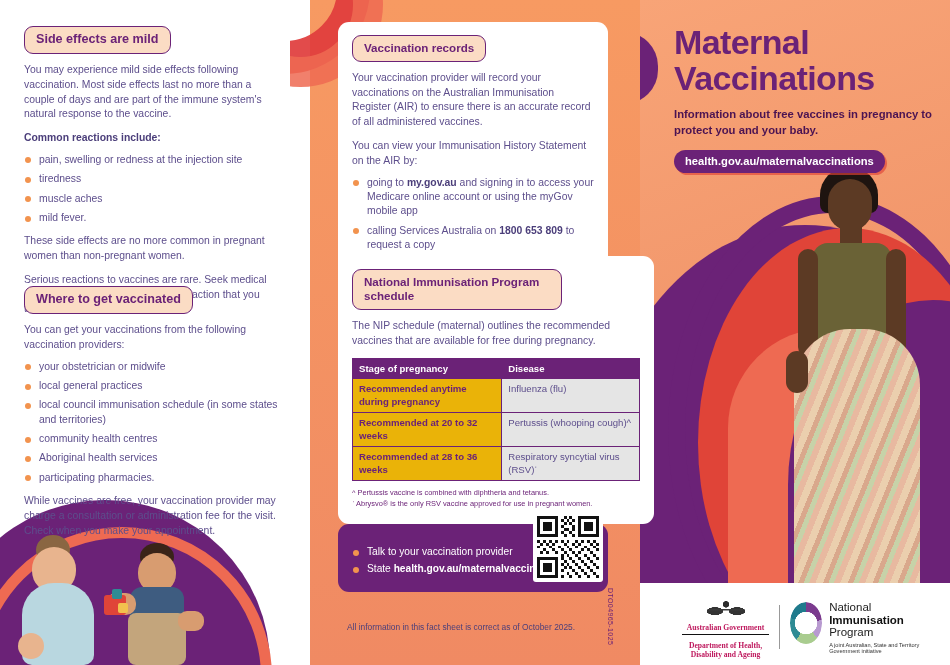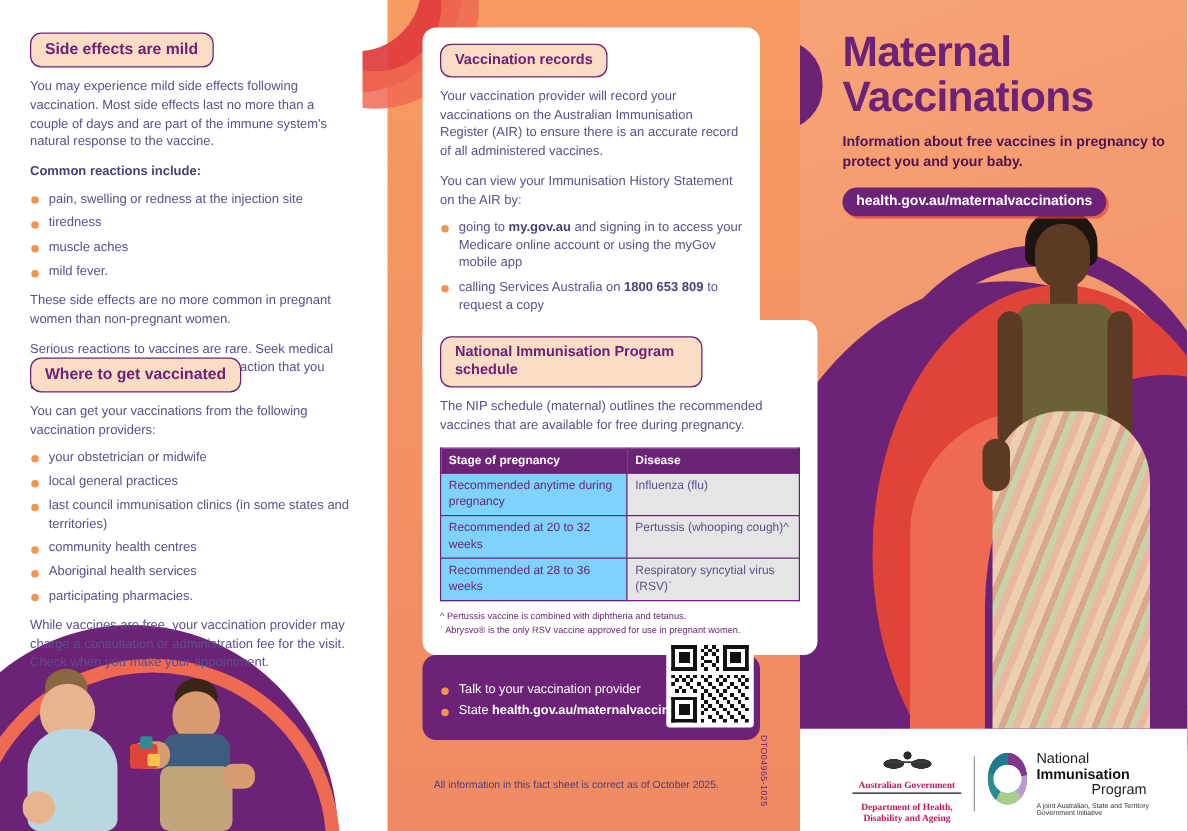--- a/index.html
+++ b/index.html
@@ -139,21 +139,21 @@
   
   table.nip { width: 100%; border-collapse: collapse; margin-top: 10px; }
   table.nip th {
     background: #6B2277; color: #ffffff; font-size: 9.6px; font-weight: bold;
     text-align: left; padding: 4px 6px; border: 1px solid #6B2277;
   }
   table.nip td {
     font-size: 9.6px; padding: 4px 6px; border: 1px solid #6B2277;
     vertical-align: top; line-height: 1.3;
   }
-  table.nip td.stage { background: #7dd3fc; color: #6B2277; font-weight: normal; width: 52%; }
+  table.nip td.stage { background: #eab308; color: #6B2277; font-weight: bold; width: 52%; }
   table.nip td.dis { background: #e5e5e5; color: #5D4E8C; }
   .footnotes { margin-top: 7px; color: #6B2277; font-size: 7.4px; line-height: 1.45; }
 
   
   .moreinfo {
     position: absolute; left: 338px; top: 524px; width: 270px;
     background: #6B2277; border-radius: 11px; padding: 12px 14px 13px; z-index: 9;
   }
   .moreinfo .badge-head {
     background: transparent; border: 1.6px solid #ffffff; color: #ffffff;
@@ -195,21 +195,21 @@
   .logo-div { width: 1px; height: 44px; background: #999; margin: 0 10px; }
   .logo-nip { display: flex; align-items: flex-start; }
   .nip-ring { width: 42px; height: 42px; border-radius: 50%; margin-right: 7px; margin-top: 2px;
     background: conic-gradient(#7B3A8E 0 22%, #B89AD0 22% 40%, #A9CC8F 40% 58%, #2E8B94 58% 80%, #1F7A8C 80% 100%);
     -webkit-mask: radial-gradient(circle, transparent 11px, #000 11.5px);
     mask: radial-gradient(circle, transparent 11px, #000 11.5px);
   }
   .nip-txt { line-height: 1.08; padding-top: 1px; }
   .nip-txt .n1 { font-size: 11.5px; color: #222; }
   .nip-txt .n2 { font-size: 11.5px; color: #111; font-weight: bold; }
-  .nip-txt .n3 { font-size: 11.5px; color: #222; margin-left: 44px; }
+  .nip-txt .n3 { font-size: 11.5px; color: #222; }
   .nip-txt .n4 { font-size: 5.6px; color: #333; margin-top: 3px; }
 </style>
 </head>
 <body>
 
 <div class="page">
 
   <div class="deco mid-orange-bg"></div>
   <div class="deco top-red-arc"></div>
   <div class="deco top-red-arc2"></div>
@@ -246,21 +246,21 @@
     <div class="body-text">These side effects are no more common in pregnant women than non-pregnant women.</div>
     <div class="body-text">Serious reactions to vaccines are rare. Seek medical advice straight away if you have a reaction that you think is severe or unexpected.</div>
   </div>
 
   <div class="col" style="left:24px; top:286px; width:256px;">
     <div class="badge-head" style="font-size:12.6px;">Where to get vaccinated</div>
     <div class="body-text">You can get your vaccinations from the following vaccination providers:</div>
     <ul class="blist">
       <li>your obstetrician or midwife</li>
       <li>local general practices</li>
-      <li>last council immunisation clinics (in some states and territories)</li>
+      <li>local council immunisation schedule (in some states and territories)</li>
       <li>community health centres</li>
       <li>Aboriginal health services</li>
       <li>participating pharmacies.</li>
     </ul>
     <div class="body-text">While vaccines are free, your vaccination provider may charge a consultation or administration fee for the visit. Check when you make your appointment.</div>
   </div>
 
   <div class="card" style="left:338px; top:22px; width:270px;">
     <div class="badge-head" style="font-size:11.6px;">Vaccination records</div>
     <div class="body-text">Your vaccination provider will record your vaccinations on the Australian Immunisation Register (AIR) to ensure there is an accurate record of all administered vaccines.</div>

